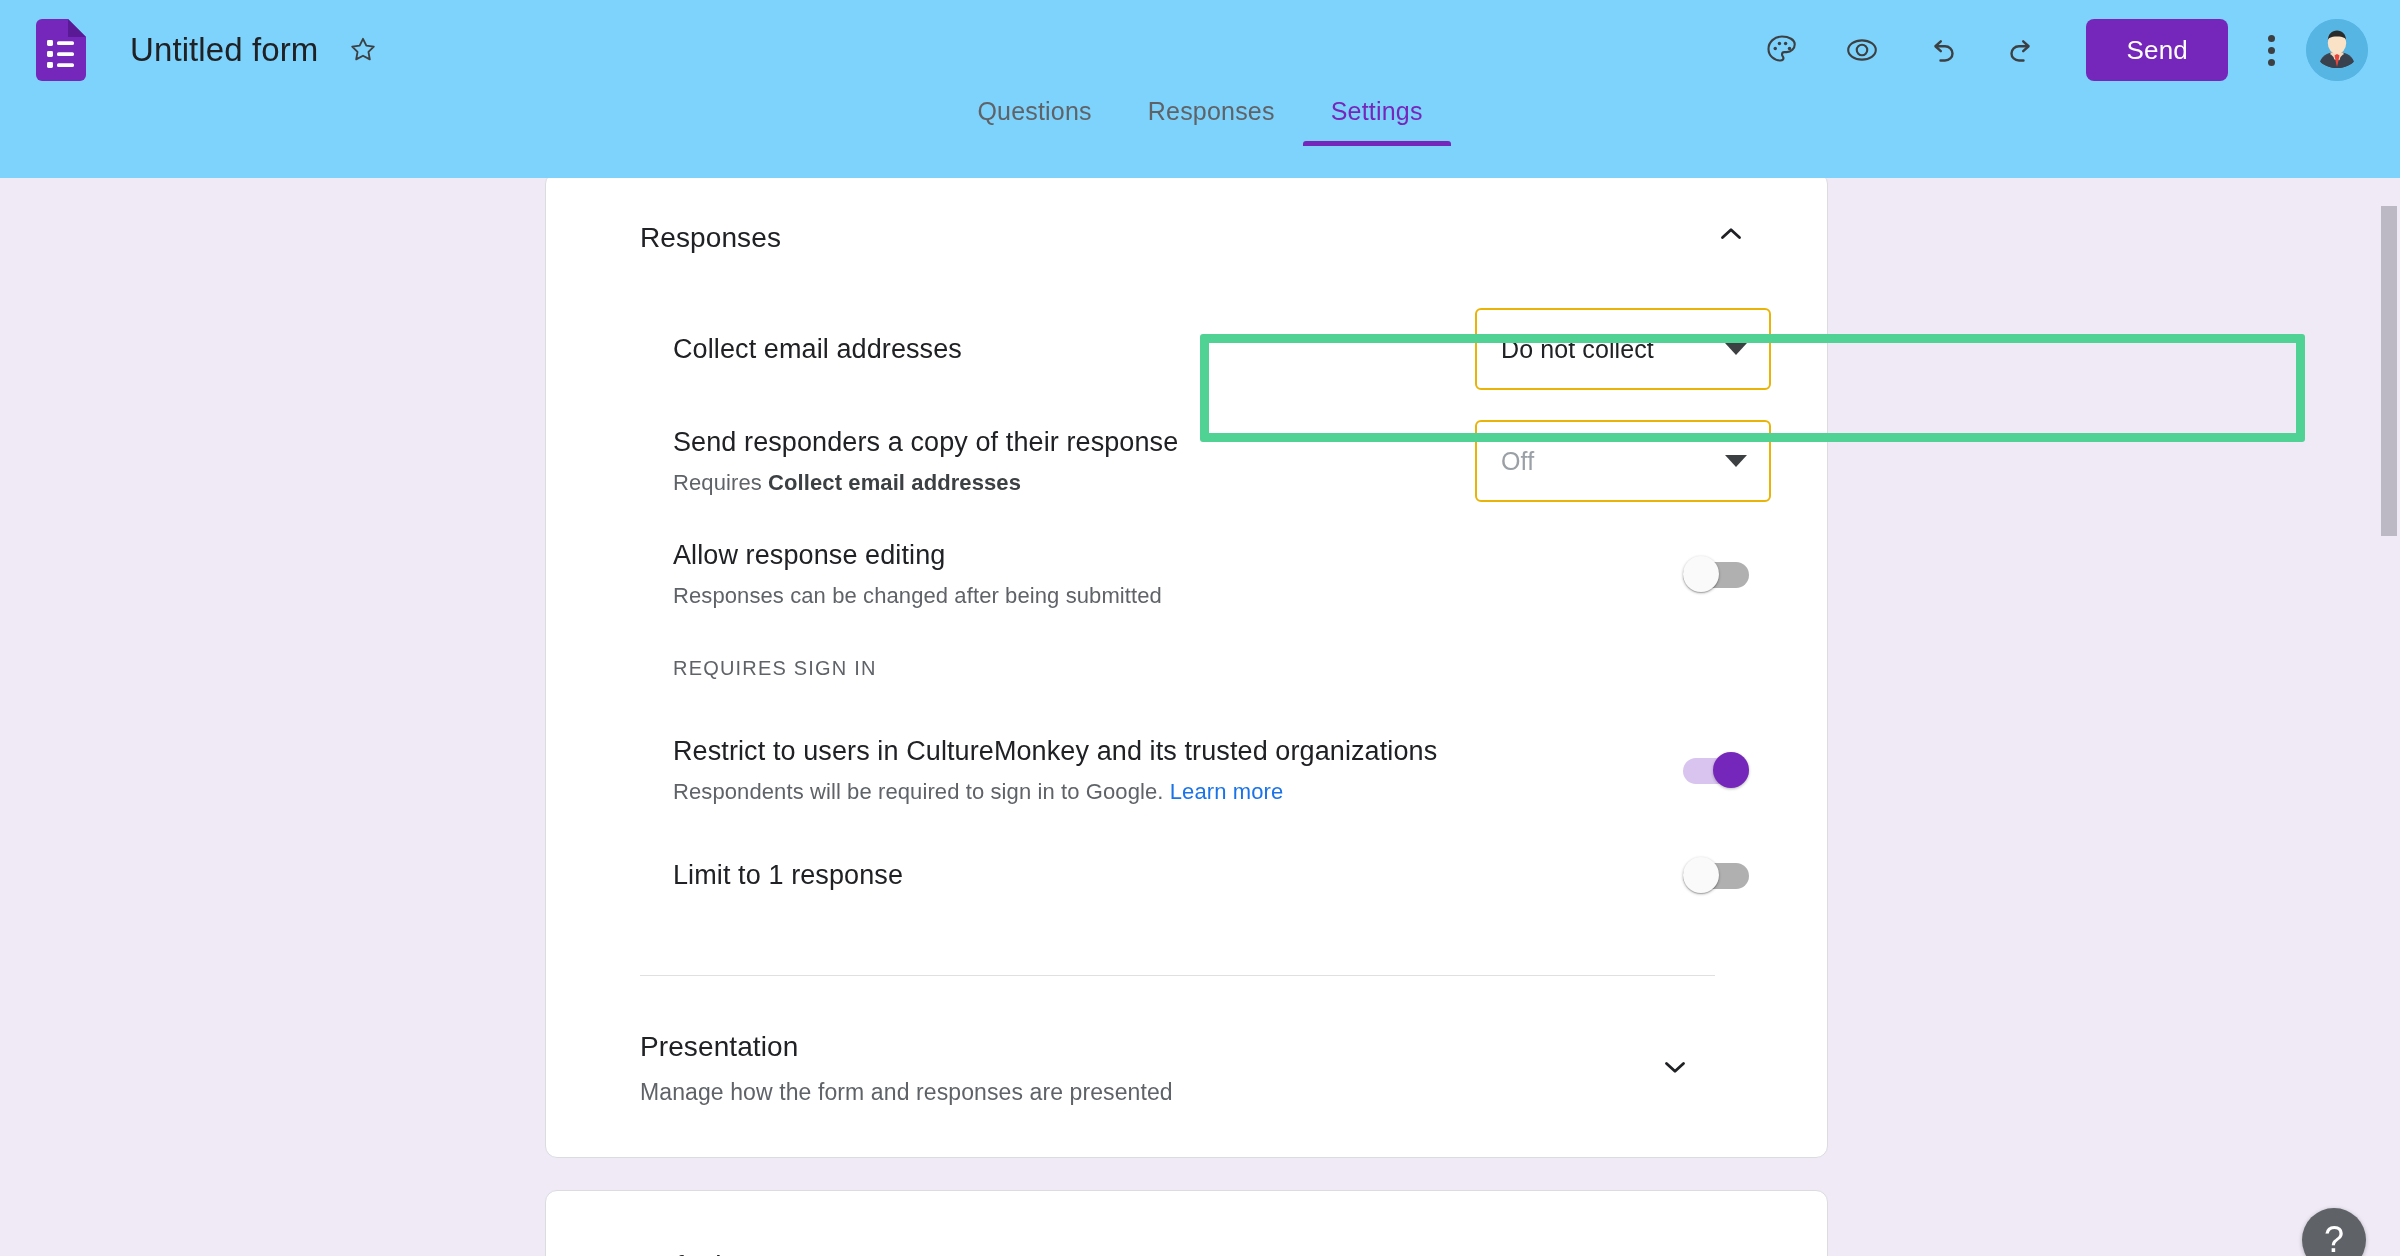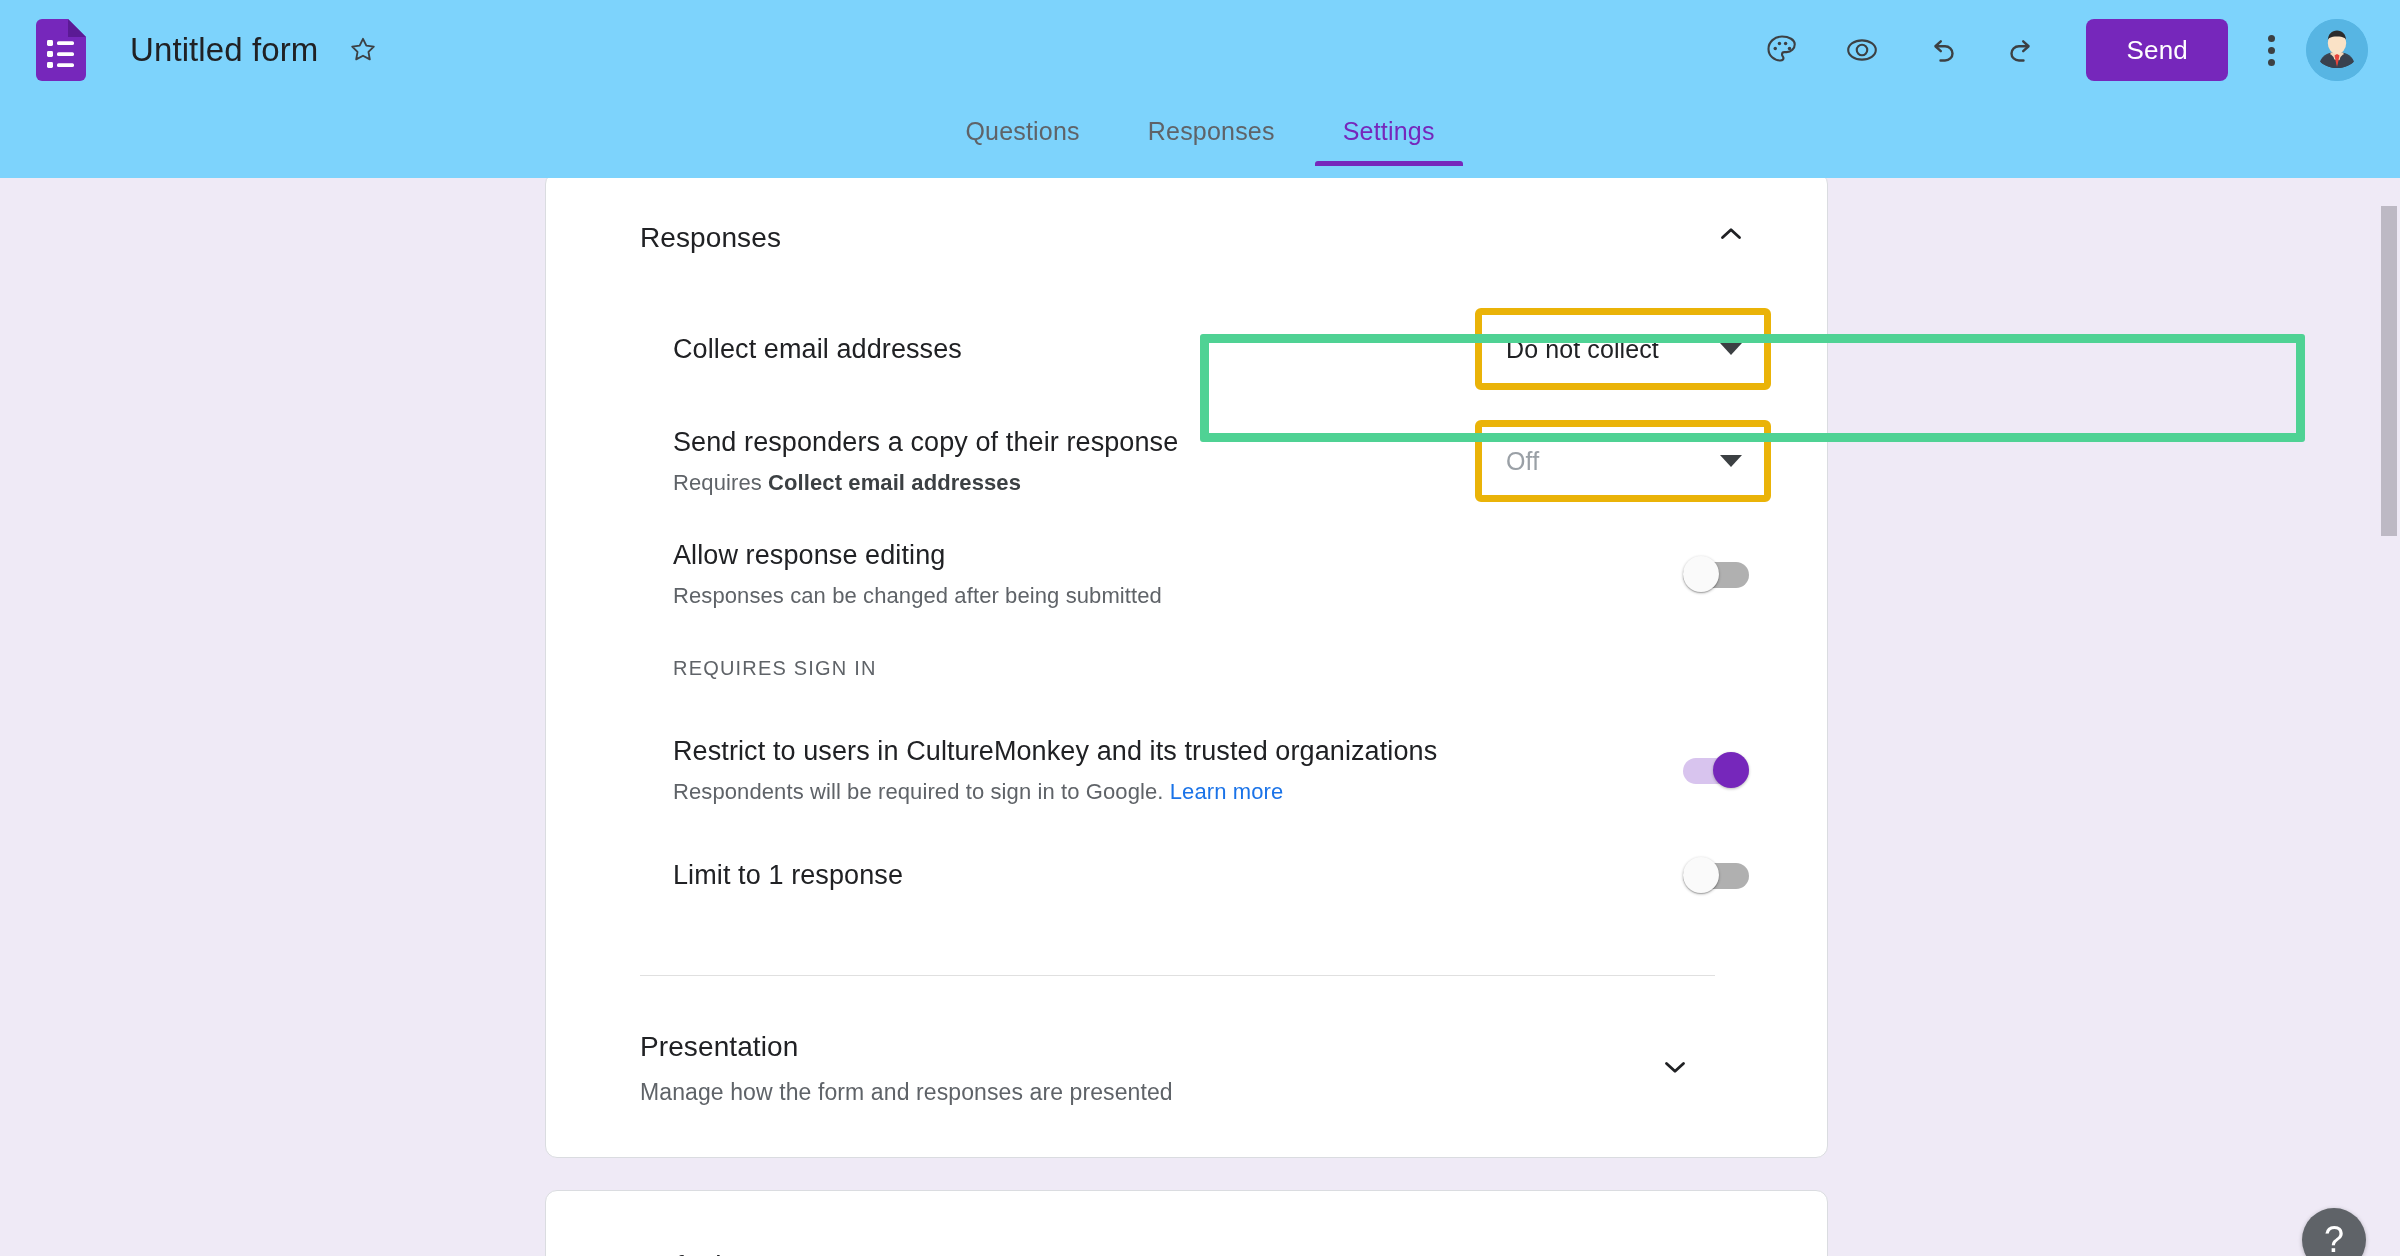--- a/index.html
+++ b/index.html
@@ -125,27 +125,27 @@
     flex: none;
     cursor: pointer;
     background: #57b5e3;
     position: relative;
   }
   .avatar svg { display: block; }
 
   
   .tabs {
     position: absolute;
-    top: 104px; left: 0;
+    top: 84px; left: 0;
     width: 2400px;
     height: 78px;
     display: flex;
     align-items: flex-start;
     justify-content: center;
-    gap: 12px;
+    gap: 0px;
   }
   .tab {
     position: relative;
     padding: 12px 28px 20px 28px;
     font-size: 25px;
     line-height: 30px;
     color: #5f6368;
     cursor: pointer;
     letter-spacing: 0.2px;
     white-space: nowrap;
@@ -270,21 +270,21 @@
     color: #5f6368;
     text-transform: uppercase;
     font-weight: 500;
   }
 
   
   .select {
     flex: none;
     width: 296px;
     height: 82px;
-    border: 7px solid #eab308;
+    border: 2px solid #eab308;
     border-radius: 6px;
     background: #ffffff;
     display: flex;
     align-items: center;
     padding: 0 22px 0 24px;
     cursor: pointer;
   }
   .select-value {
     flex: 1 1 auto;
     font-size: 25px;

